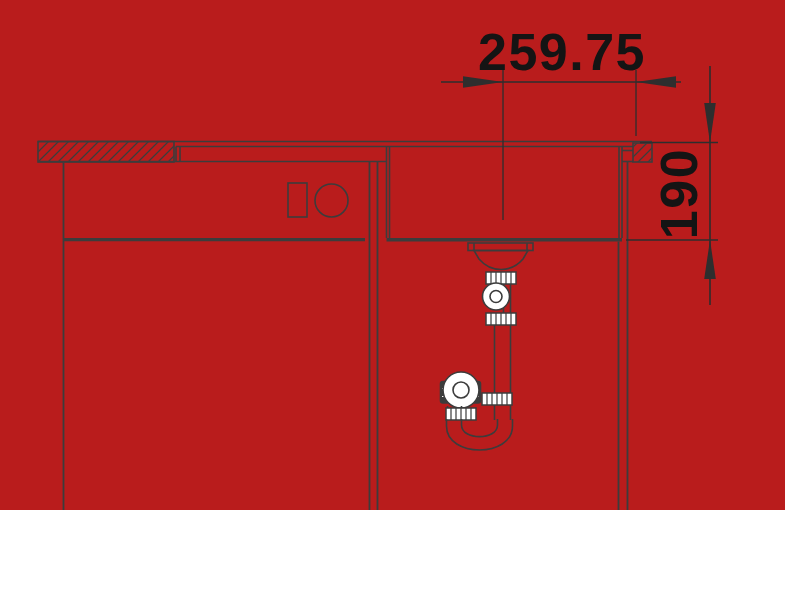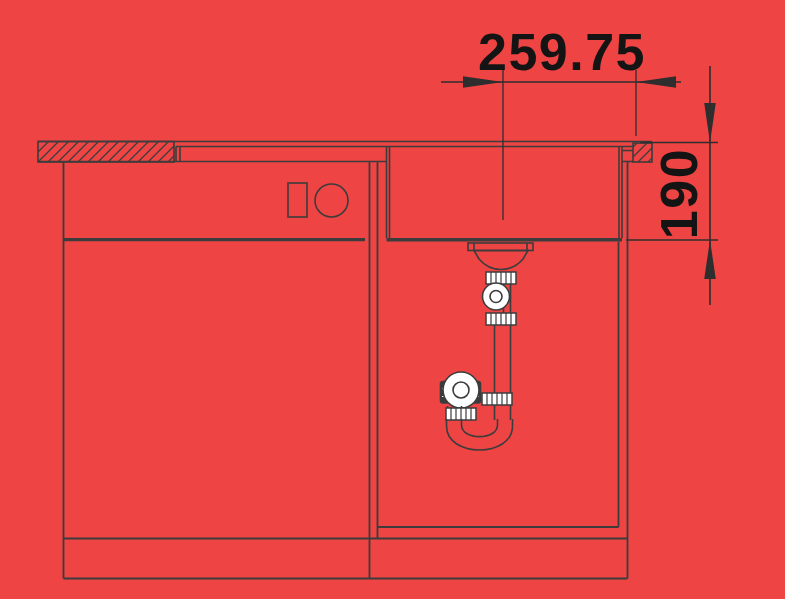--- a/index.html
+++ b/index.html
@@ -4,22 +4,22 @@
 <style>
   html, body {
     margin: 0;
     padding: 0;
     background: #ffffff;
     font-family: "Liberation Sans", sans-serif;
   }
   .canvas {
     position: relative;
     width: 785px;
-    height: 599px;
-    background: #ef4444;
+    height: 510px;
+    background: #b91c1c;
     overflow: hidden;
     text-decoration: underline;
   }
   svg { display: block; }
   .dim-text {
     font-family: "Liberation Sans", sans-serif;
     font-weight: bold;
     font-size: 52px;
     letter-spacing: 1.5px;
     fill: #141414;

